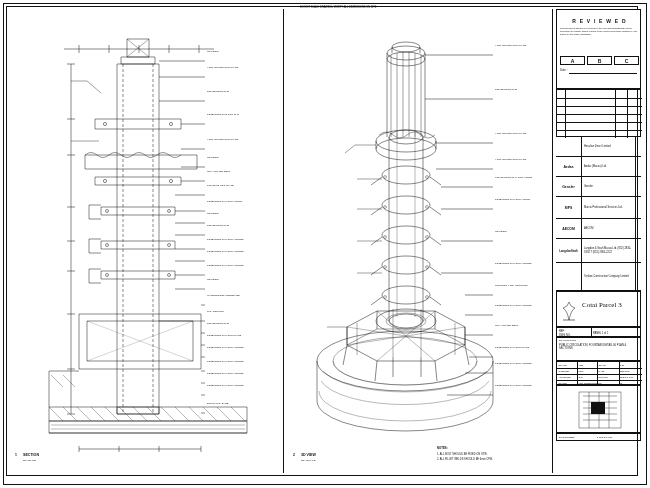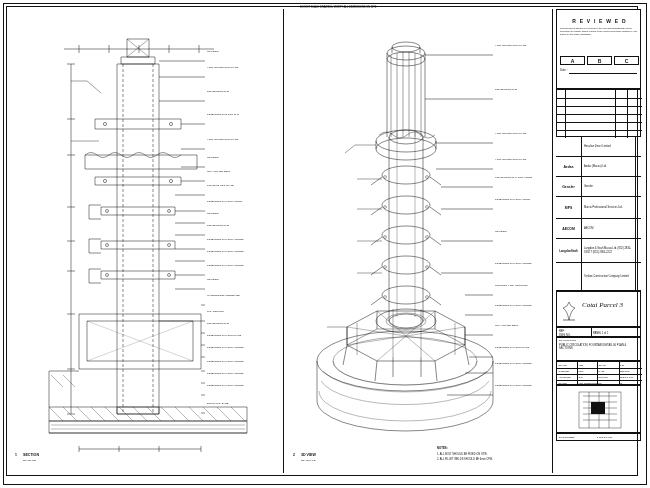--- a/index.html
+++ b/index.html
@@ -26,21 +26,21 @@
   #stampTitle{position:absolute;left:0;top:8px;width:85px;text-align:center;font-size:5px;letter-spacing:1.2px;font-weight:bold;}
   #stampNote{position:absolute;left:3px;top:17px;width:79px;font-size:2.3px;line-height:1.3;}
   .abc{position:absolute;top:46px;height:9px;border:1px solid #111;box-sizing:border-box;text-align:center;font-size:5px;font-weight:bold;line-height:8px;}
   #stampDate{position:absolute;left:3px;top:58px;font-size:2.8px;}
 
   
   .cons{position:absolute;left:0;width:85px;border-bottom:1px solid #111;box-sizing:border-box;display:flex;align-items:center;}
   .consLogo{width:26px;height:100%;border-right:1px solid #111;display:flex;align-items:center;justify-content:center;font-size:3.4px;font-weight:bold;box-sizing:border-box;}
   .consName{flex:1;padding-left:2px;font-size:2.6px;line-height:1.2;}
   .consBox{width:6px;height:100%;border-left:1px solid #111;box-sizing:border-box;}
-  #projName{position:absolute;font-size:7px;font-style:italic;font-family:"Liberation Serif",serif;}
+  #projName{position:absolute;font-size:7px;font-family:"Liberation Serif",serif;}
 
   
   svg{position:absolute;left:0;top:0;overflow:visible;}
 
   .tag{position:absolute;font-size:2.5px;line-height:1.2;white-space:nowrap;}
   .secbadge{position:absolute;font-size:3.4px;font-weight:bold;}
   .scale{position:absolute;font-size:2.4px;}
 </style>
 </head>
 <body>

